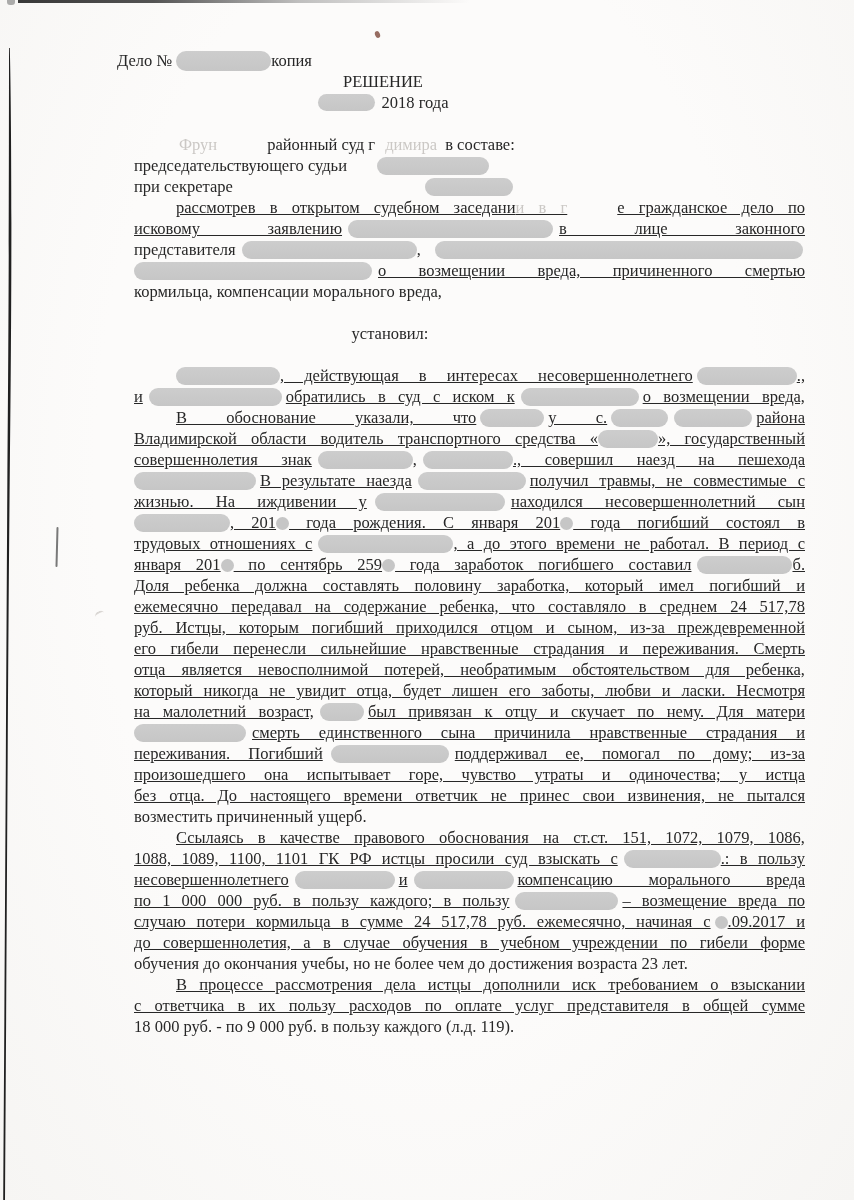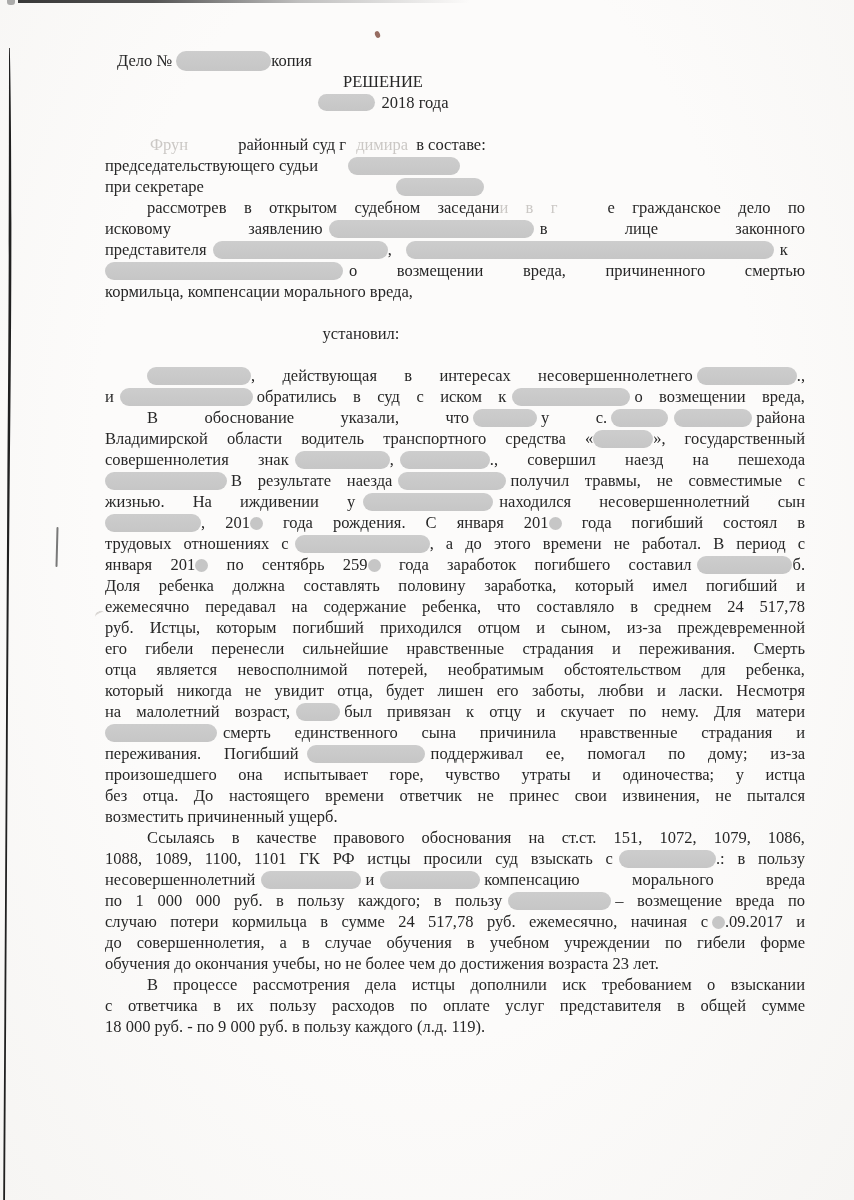--- a/index.html
+++ b/index.html
@@ -8,22 +8,22 @@
     width:854px;height:1200px;
     margin:0 auto;
     background:radial-gradient(ellipse at 50% 40%, var(--bg,#fcfbfa) 55%, #f6f5f3 100%);
     overflow:hidden;
     font-family:"Liberation Serif","DejaVu Serif",serif;
     font-size:16.5px;
     line-height:21px;
     color:var(--ink,#272727);
   }
   .doc{position:absolute;left:105px;top:50px;width:700px;}
-  .line{height:21px;overflow:hidden;}
-  .a-j{text-align:justify;text-align-last:justify;}
+  .line{height:21px;overflow:hidden;margin-left:29px;}
+  .a-j{text-align:justify;text-align-last:justify;text-decoration:underline;}
   .a-l{text-align:left;}
   .center-block{width:556px;text-align:center;}
   .cline{height:21px;overflow:hidden;}
   .case-row{display:flex;justify-content:flex-start;height:21px;padding-left:12px;padding-right:45px;}
   .pill{
     display:inline-block;height:18px;border-radius:10px;
     background:linear-gradient(to bottom, #cdcdcd, var(--redaction,#c6c6c6));
     vertical-align:-4px;
   }
   .pill-case{width:95px;height:20px;vertical-align:-5px;}
@@ -113,21 +113,21 @@
         <div class="line a-j"><span>отца является невосполнимой потерей, необратимым обстоятельством для ребенка,</span></div>
         <div class="line a-j"><span>который никогда не увидит отца, будет лишен его заботы, любви и ласки. Несмотря</span></div>
         <div class="line a-j"><span>на малолетний возраст,</span><span class="sp" style="width: 6px;"></span><span class="pill" style="width: 44px;"></span><span class="sp" style="width: 4px;"></span><span>был привязан к отцу и скучает по нему. Для матери</span></div>
         <div class="line a-j"><span class="pill" style="width: 112px;"></span><span class="sp" style="width: 6px;"></span><span>смерть единственного сына причинила нравственные страдания и</span></div>
         <div class="line a-j"><span>переживания. Погибший</span><span class="sp" style="width: 8px;"></span><span class="pill" style="width: 118px;"></span><span class="sp" style="width: 6px;"></span><span>поддерживал ее, помогал по дому; из-за</span></div>
         <div class="line a-j"><span>произошедшего она испытывает горе, чувство утраты и одиночества; у истца</span></div>
         <div class="line a-j"><span>без отца. До настоящего времени ответчик не принес свои извинения, не пытался</span></div>
         <div class="line a-l"><span>возместить причиненный ущерб.</span></div>
         <div class="line a-j"><span class="sp" style="width: 42px;"></span><span>Ссылаясь в качестве правового обоснования на ст.ст. 151, 1072, 1079, 1086,</span></div>
         <div class="line a-j"><span>1088, 1089, 1100, 1101 ГК РФ истцы просили суд взыскать с</span><span class="sp" style="width: 6px;"></span><span class="pill" style="width: 97px;"></span><span>.: в пользу</span></div>
-        <div class="line a-j"><span>несовершеннолетний</span><span class="sp" style="width: 6px;"></span><span class="pill" style="width: 100px;"></span><span class="sp" style="width: 4px;"></span><span>и</span><span class="sp" style="width: 6px;"></span><span class="pill" style="width: 100px;"></span><span class="sp" style="width: 4px;"></span><span>компенсацию морального вреда</span></div>
+        <div class="line a-j"><span>несовершеннолетнего</span><span class="sp" style="width: 6px;"></span><span class="pill" style="width: 100px;"></span><span class="sp" style="width: 4px;"></span><span>и</span><span class="sp" style="width: 6px;"></span><span class="pill" style="width: 100px;"></span><span class="sp" style="width: 4px;"></span><span>компенсацию морального вреда</span></div>
         <div class="line a-j"><span>по 1 000 000 руб. в пользу каждого; в пользу</span><span class="sp" style="width: 6px;"></span><span class="pill" style="width: 103px;"></span><span class="sp" style="width: 4px;"></span><span>– возмещение вреда по</span></div>
         <div class="line a-j"><span>случаю потери кормильца в сумме 24 517,78 руб. ежемесячно, начиная с</span><span class="sp" style="width: 4px;"></span><span class="dot"></span><span>.09.2017 и</span></div>
         <div class="line a-j"><span>до совершеннолетия, а в случае обучения в учебном учреждении по гибели форме</span></div>
         <div class="line a-l"><span>обучения до окончания учебы, но не более чем до достижения возраста 23 лет.</span></div>
         <div class="line a-j"><span class="sp" style="width: 42px;"></span><span>В процессе рассмотрения дела истцы дополнили иск требованием о взыскании</span></div>
         <div class="line a-j"><span>с ответчика в их пользу расходов по оплате услуг представителя в общей сумме</span></div>
         <div class="line a-l"><span>18 000 руб. - по 9 000 руб. в пользу каждого (л.д. 119).</span></div>
       </div>
   </div>
 </div>

